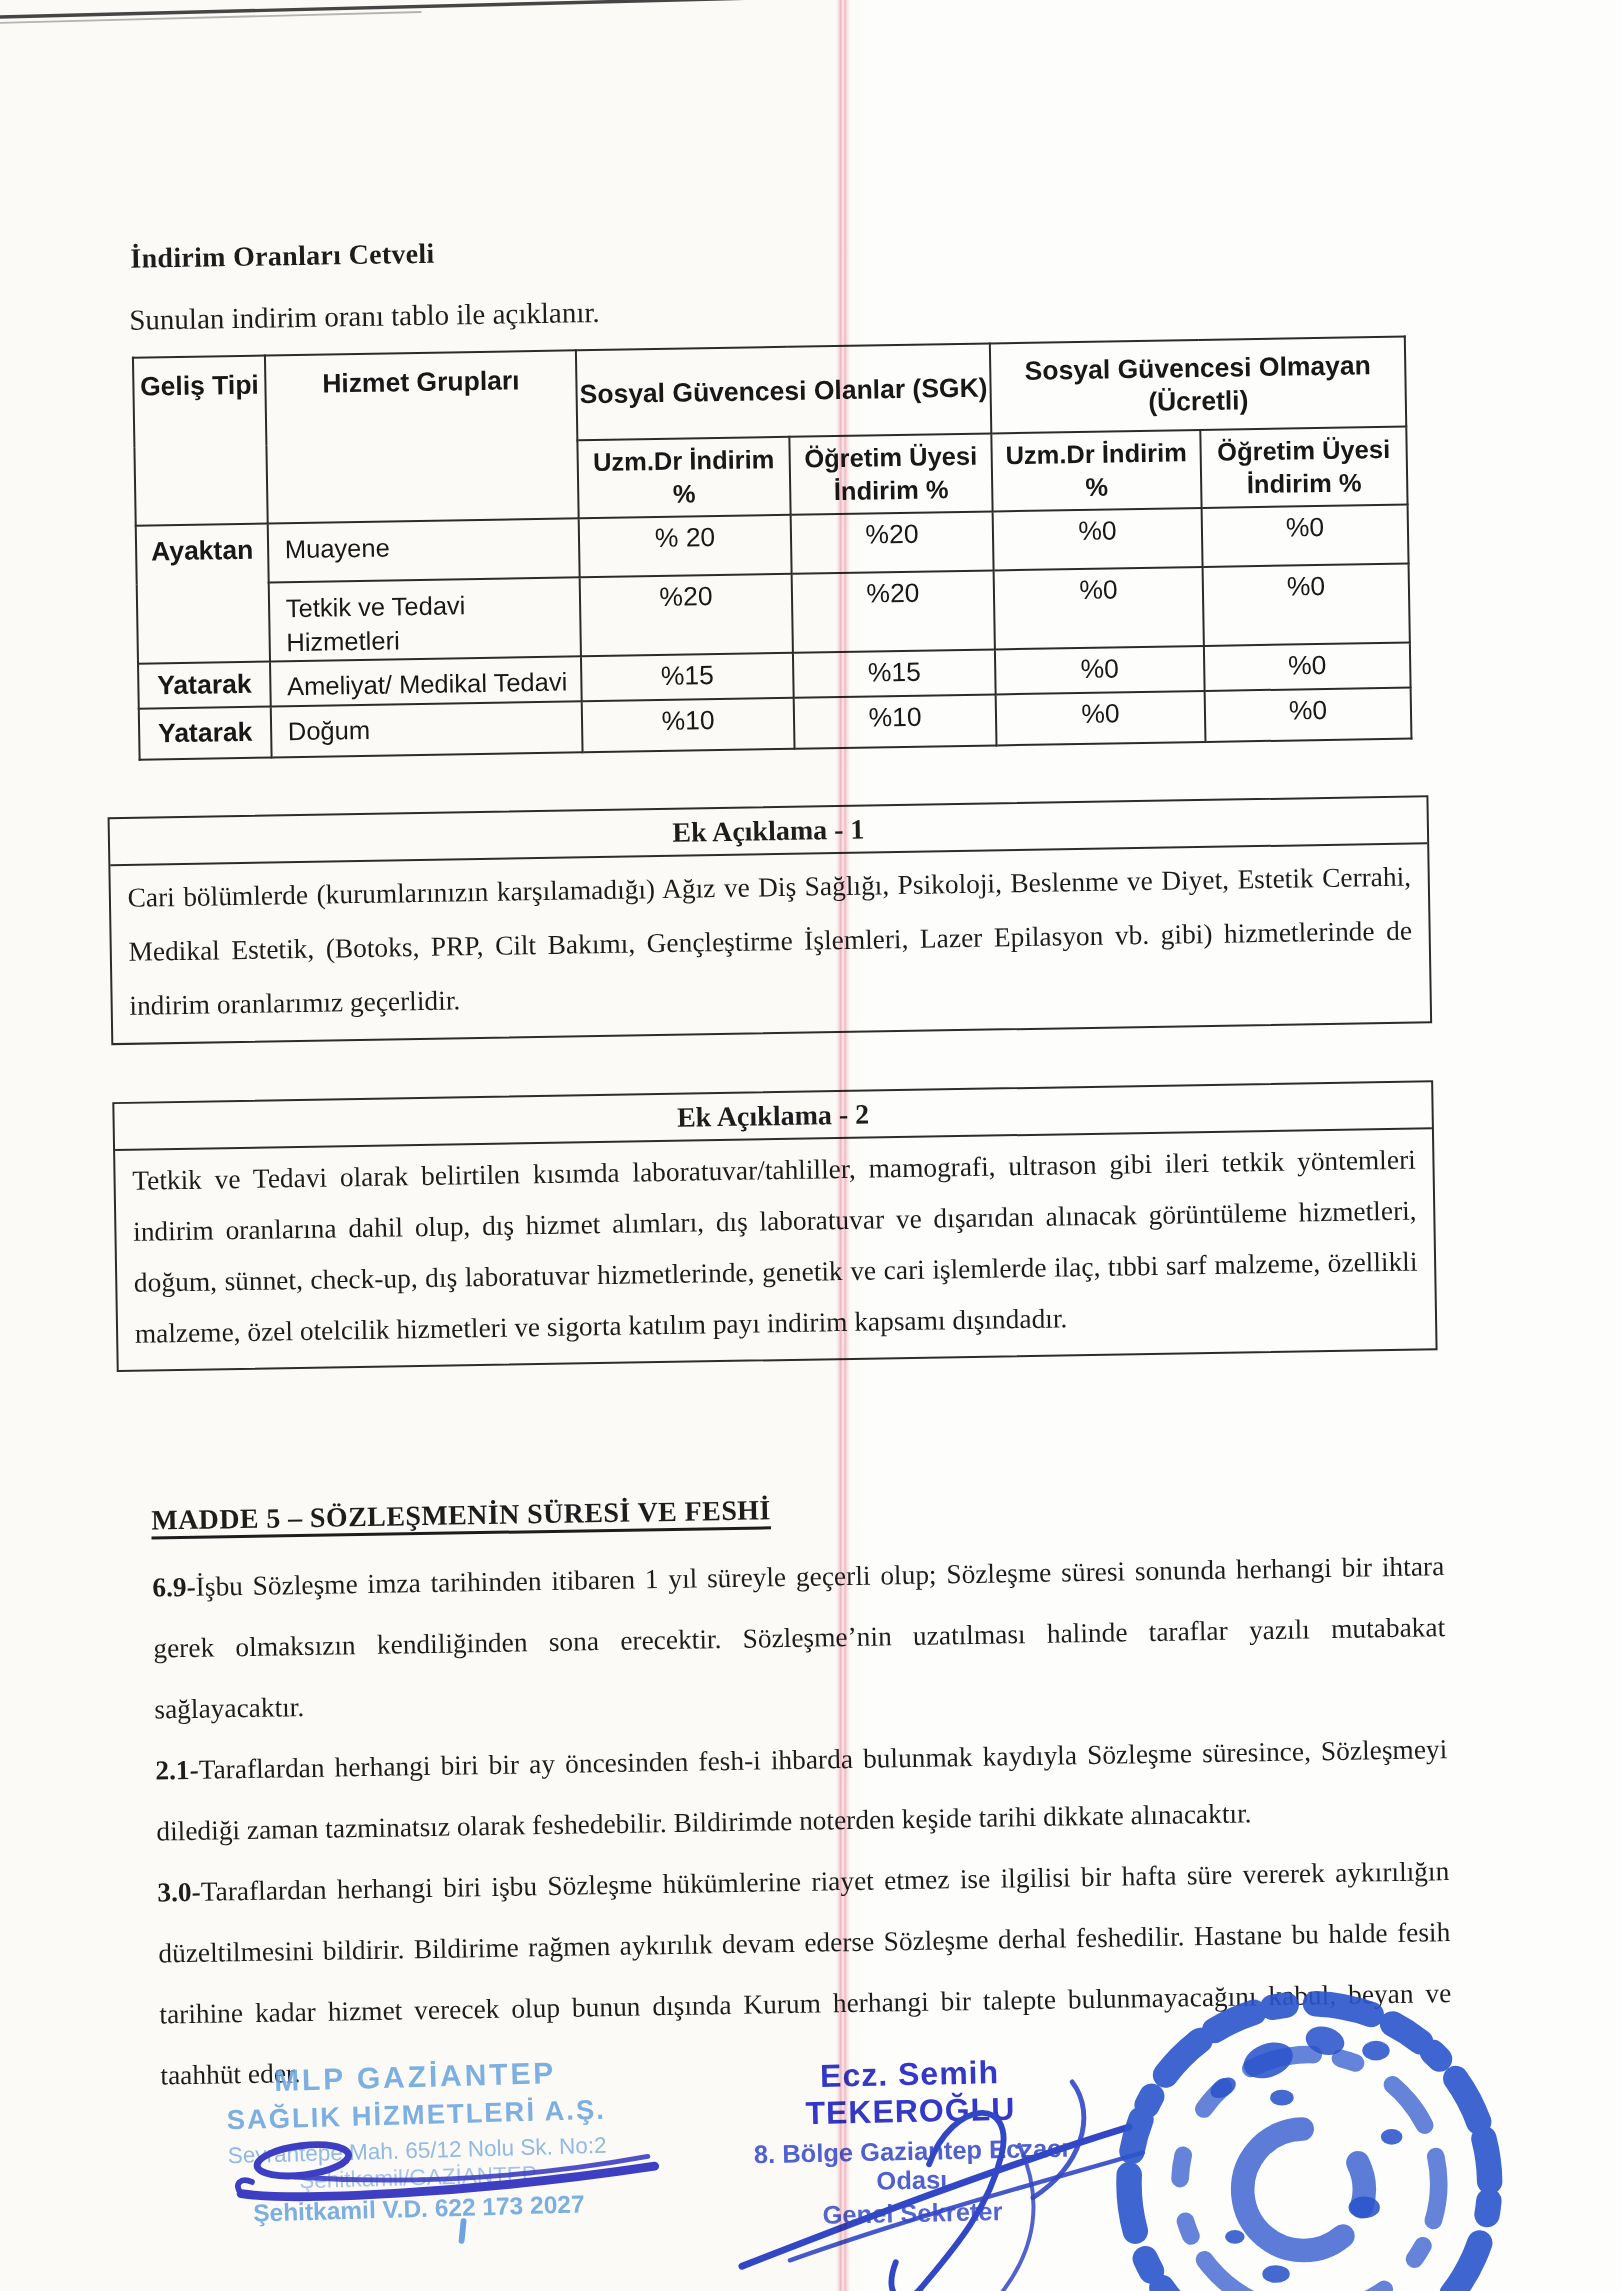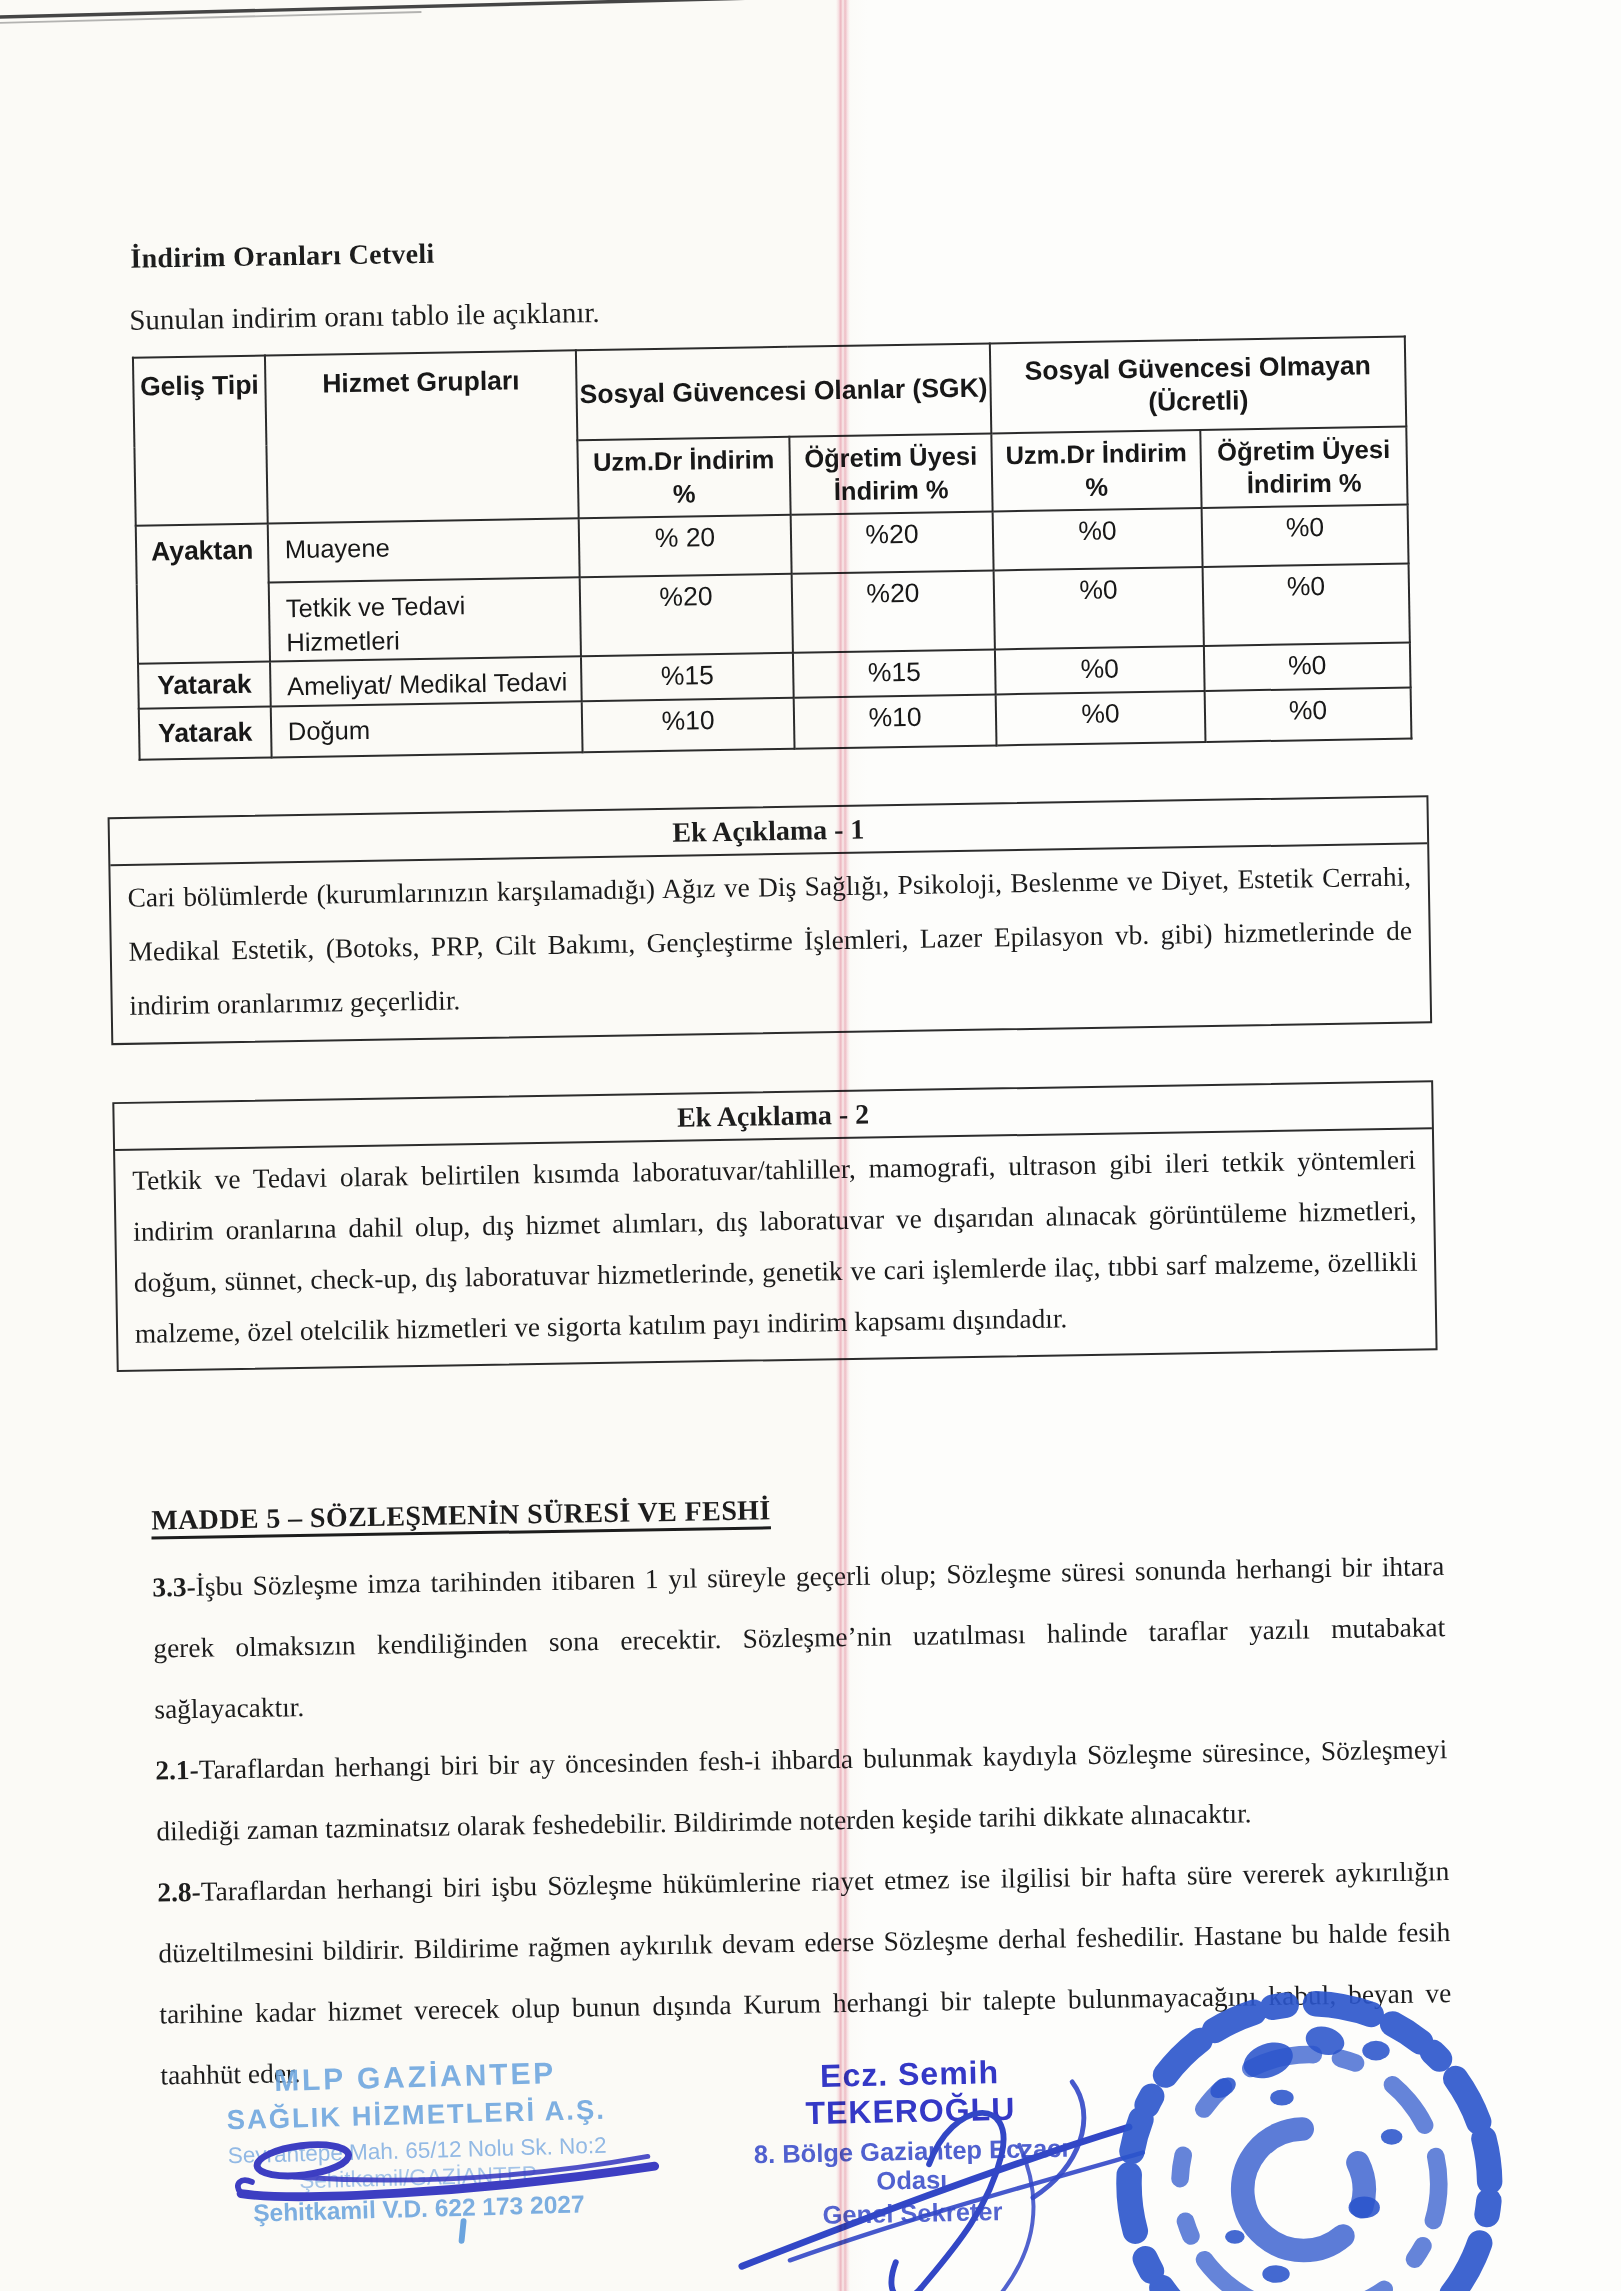--- a/index.html
+++ b/index.html
@@ -135,23 +135,23 @@
     </div>
 
     <div class="note-box" style="top:1104px">
       <div class="hd">Ek Açıklama - 2</div>
       <div class="bd lh2">Tetkik ve Tedavi olarak belirtilen kısımda laboratuvar/tahliller, mamografi, ultrason gibi ileri tetkik yöntemleri indirim oranlarına dahil olup, dış hizmet alımları, dış laboratuvar ve dışarıdan alınacak görüntüleme hizmetleri, doğum, sünnet, check-up, dış laboratuvar hizmetlerinde, genetik ve cari işlemlerde ilaç, tıbbi sarf malzeme, özellikli malzeme, özel otelcilik hizmetleri ve sigorta katılım payı indirim kapsamı dışındadır.</div>
     </div>
 
     <div class="abs madde-head">MADDE 5 – SÖZLEŞMENİN SÜRESİ VE FESHİ</div>
 
     <div class="abs paras">
-      <p class="para"><b>3.3-</b><span>İşbu Sözleşme imza tarihinden itibaren 1 yıl süreyle geçerli olup; Sözleşme süresi sonunda herhangi bir ihtara gerek olmaksızın kendiliğinden sona erecektir. Sözleşme’nin uzatılması halinde taraflar yazılı mutabakat sağlayacaktır.</span></p>
+      <p class="para"><b>6.9-</b><span>İşbu Sözleşme imza tarihinden itibaren 1 yıl süreyle geçerli olup; Sözleşme süresi sonunda herhangi bir ihtara gerek olmaksızın kendiliğinden sona erecektir. Sözleşme’nin uzatılması halinde taraflar yazılı mutabakat sağlayacaktır.</span></p>
       <p class="para"><b>2.1-</b><span>Taraflardan herhangi biri bir ay öncesinden fesh-i ihbarda bulunmak kaydıyla Sözleşme süresince, Sözleşmeyi dilediği zaman tazminatsız olarak feshedebilir. Bildirimde noterden keşide tarihi dikkate alınacaktır.</span></p>
-      <p class="para"><b>2.8-</b><span>Taraflardan herhangi biri işbu Sözleşme hükümlerine riayet etmez ise ilgilisi bir hafta süre vererek aykırılığın düzeltilmesini bildirir. Bildirime rağmen aykırılık devam ederse Sözleşme derhal feshedilir. Hastane bu halde fesih tarihine kadar hizmet verecek olup bunun dışında Kurum herhangi bir talepte bulunmayacağını kabul, beyan ve taahhüt eder.</span></p>
+      <p class="para"><b>3.0-</b><span>Taraflardan herhangi biri işbu Sözleşme hükümlerine riayet etmez ise ilgilisi bir hafta süre vererek aykırılığın düzeltilmesini bildirir. Bildirime rağmen aykırılık devam ederse Sözleşme derhal feshedilir. Hastane bu halde fesih tarihine kadar hizmet verecek olup bunun dışında Kurum herhangi bir talepte bulunmayacağını kabul, beyan ve taahhüt eder.</span></p>
     </div>
 
   </div>
 
   <div class="stamp-left">
     <div class="sl1">MLP GAZİANTEP</div>
     <div class="sl2">SAĞLIK HİZMETLERİ A.Ş.</div>
     <div class="sl3">Seyrantepe Mah. 65/12 Nolu Sk. No:2</div>
     <div class="sl4">Şehitkamil/GAZİANTEP</div>
     <div class="sl5">Şehitkamil V.D. 622 173 2027</div>

